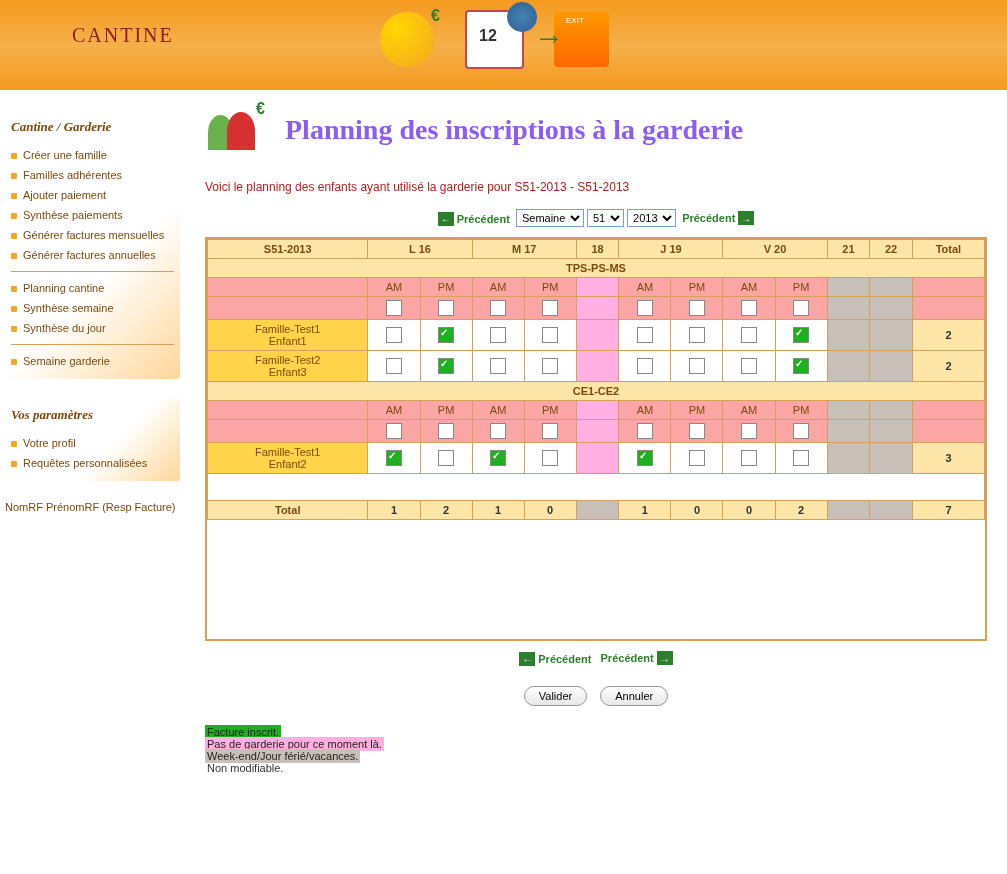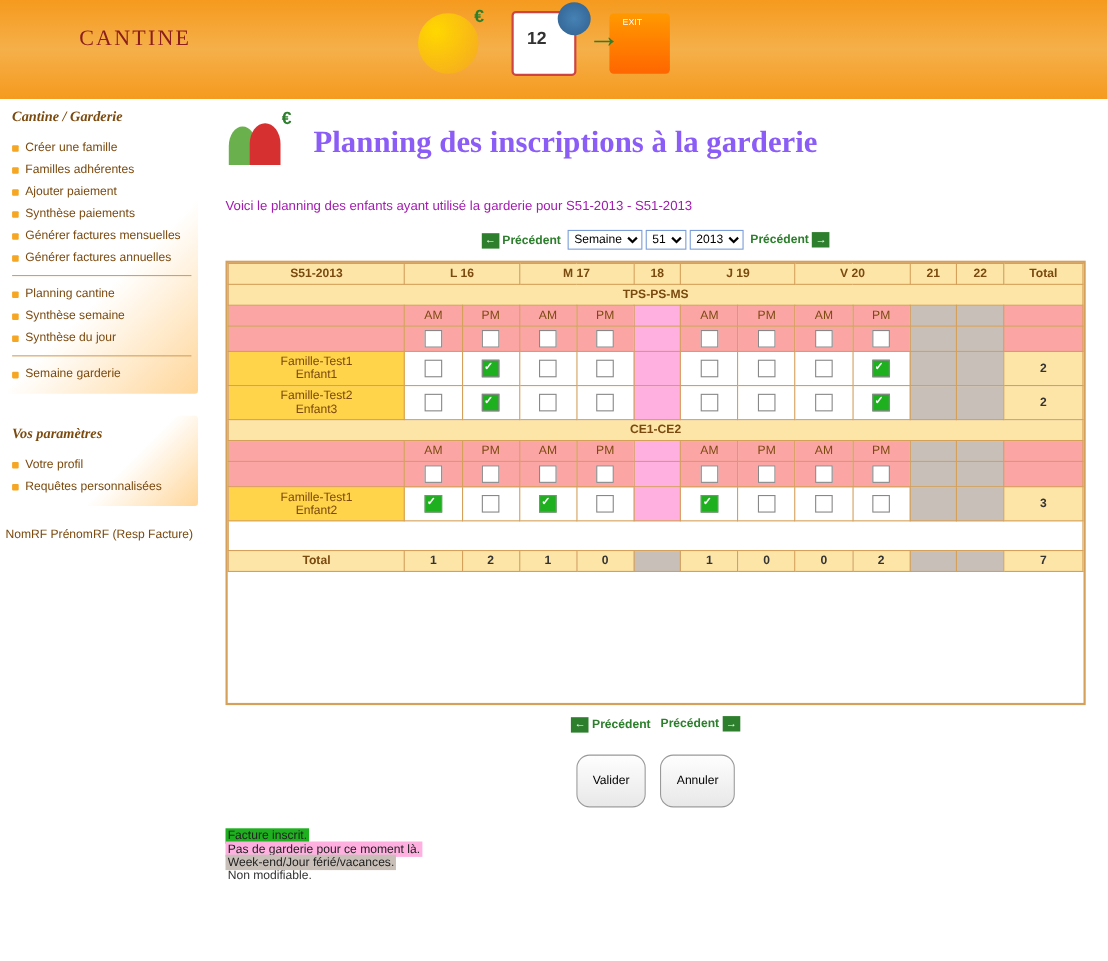--- a/index.html
+++ b/index.html
@@ -12,56 +12,56 @@
 .header-icons div{width:55px;height:55px}
 .icon-family{background:radial-gradient(circle at 30% 30%,#ffd700,#f5a623);border-radius:50%;position:relative}
 .icon-family::before{content:"€";position:absolute;top:-5px;right:-5px;color:#2d7f2d;font-size:16px;font-weight:bold}
 .icon-cal{background:#fff;border:2px solid #c44;border-radius:4px;position:relative}
 .icon-cal::before{content:"12";color:#333;font-size:16px;font-weight:bold;position:absolute;top:15px;left:12px}
 .icon-cal::after{content:"";position:absolute;right:-15px;top:-10px;width:30px;height:30px;background:radial-gradient(circle,#4682b4,#2f6090);border-radius:50%}
 .icon-exit{background:linear-gradient(to bottom,#f90,#f60);border-radius:4px;position:relative}
 .icon-exit::before{content:"EXIT";color:#fff;font-size:8px;position:absolute;top:4px;left:12px}
 .icon-exit::after{content:"→";color:#2d7f2d;font-size:30px;position:absolute;left:-20px;top:5px;font-weight:bold}
 .container{display:flex}
-.sidebar{width:175px;padding:0 5px;background:#fff}
+.sidebar{width:175px;padding:21px 5px;background:#fff}
 .side-section{margin-bottom:20px;background:linear-gradient(135deg,#fff 60%,#ffd699 100%);padding:8px 6px;border-radius:3px}
 .side-section h3{font-family:Georgia,serif;color:#7b4a0f;font-size:13px;font-weight:bold;margin:0 0 10px 0;font-style:italic}
 .side-section ul{list-style:none;margin:0;padding:0}
 .side-section li{padding:4px 0;color:#7b4a0f;font-size:11px;position:relative;padding-left:12px;cursor:pointer}
 .side-section li::before{content:"";position:absolute;left:0;top:8px;width:6px;height:6px;background:#f5a623;border-radius:1px}
 .side-section hr{border:none;border-top:1px solid #d4a05a;margin:6px 0}
 .user-info{text-align:left;color:#7b4a0f;font-size:11px;margin-top:10px}
 .main{flex:1;padding:10px 20px}
 .page-header{display:flex;align-items:center;gap:20px;margin-bottom:20px}
 .page-icon{width:60px;height:60px;position:relative}
 .page-icon .c1{position:absolute;width:25px;height:35px;background:#6ab04c;border-radius:50% 50% 0 0;left:3px;top:15px}
 .page-icon .c2{position:absolute;width:28px;height:38px;background:#d63031;border-radius:50% 50% 0 0;left:22px;top:12px}
 .page-icon .euro{position:absolute;right:0;top:0;color:#2d7f2d;font-size:16px;font-weight:bold}
 .page-title{font-family:Liberation Serif, serif;color:#8b5cf6;font-size:28px;margin:0;font-weight:bold}
-.intro{color:#a21caf;font-size:12px;margin-bottom:15px}
+.intro{color:#b91c1c;font-size:12px;margin-bottom:15px}
 .nav-row{text-align:center;margin:10px 0}
 .nav-btn{display:inline-flex;align-items:center;gap:3px;color:#2d7f2d;font-size:11px;font-weight:bold;cursor:pointer;margin:0 3px}
 .arrow-box{background:#2d7f2d;color:#fff;width:16px;height:14px;display:inline-flex;align-items:center;justify-content:center;font-size:10px}
 select{font-size:11px;border:1px solid #7b9ed8;background:#fff;padding:1px}
 .planning{border:2px solid #d4a05a;background:#fff;min-height:400px;margin:3px 0}
 table.plan{width:100%;border-collapse:collapse}
 table.plan th,table.plan td{border:1px solid #d4a05a;text-align:center;font-size:11px;padding:3px}
 table.plan th{background:#fde5a8;color:#7b4a0f;font-weight:bold}
 .week-label{background:#fde5a8;color:#7b4a0f;font-weight:bold}
 .group-head{background:#fde5a8;color:#7b4a0f;font-weight:bold;text-align:center}
 .family-cell{background:#ffd34a;color:#7b4a0f;text-align:left;padding-left:6px}
 .ampm{background:#fca5a5;font-size:10px;color:#7b4a0f}
 .day-off{background:#ffb0e0}
 .weekend{background:#c8c0b8}
 .cb{width:14px;height:14px;border:1px solid #888;background:#fff;display:inline-block;vertical-align:middle}
 .cb.checked{background:#1eb01e;position:relative}
 .cb.checked::after{content:"✓";color:#fff;font-size:10px;position:absolute;left:1px;top:-1px;font-weight:bold}
 .total-cell{background:#fde5a8;font-weight:bold;color:#333}
 .actions{text-align:center;margin-top:20px}
-.btn{background:linear-gradient(to bottom,#fefefe,#e8e8e8);border:1px solid #999;border-radius:12px;padding:17px 14px;font-size:11px;cursor:pointer;margin:0 5px}
+.btn{background:linear-gradient(to bottom,#fefefe,#e8e8e8);border:1px solid #999;border-radius:12px;padding:3px 14px;font-size:11px;cursor:pointer;margin:0 5px}
 .legend{margin-top:20px;font-size:11px}
 .legend span{padding:1px 2px}
 .lg-green{background:#1eb01e;color:#222}
 .lg-pink{background:#ffb0e0;color:#222}
 .lg-gray{background:#c8c0b8;color:#222}
 </style>
 </head>
 <body>
 
 <div class="header">

